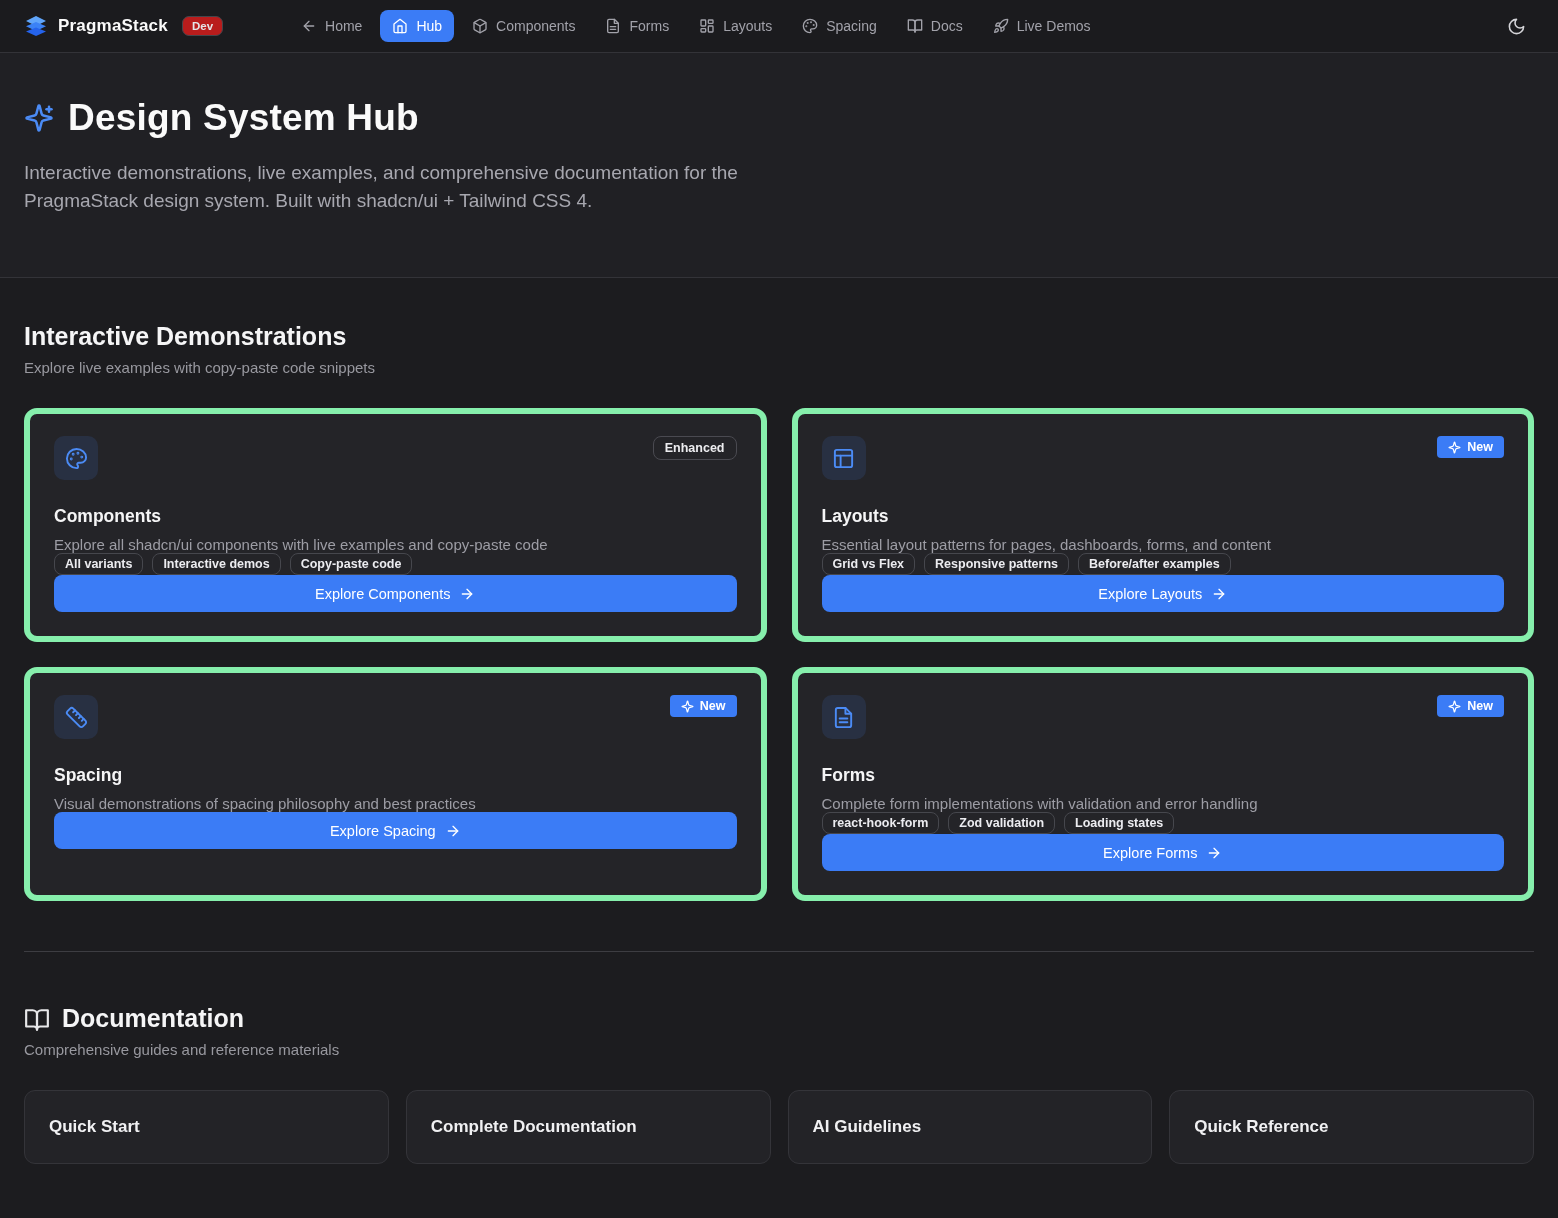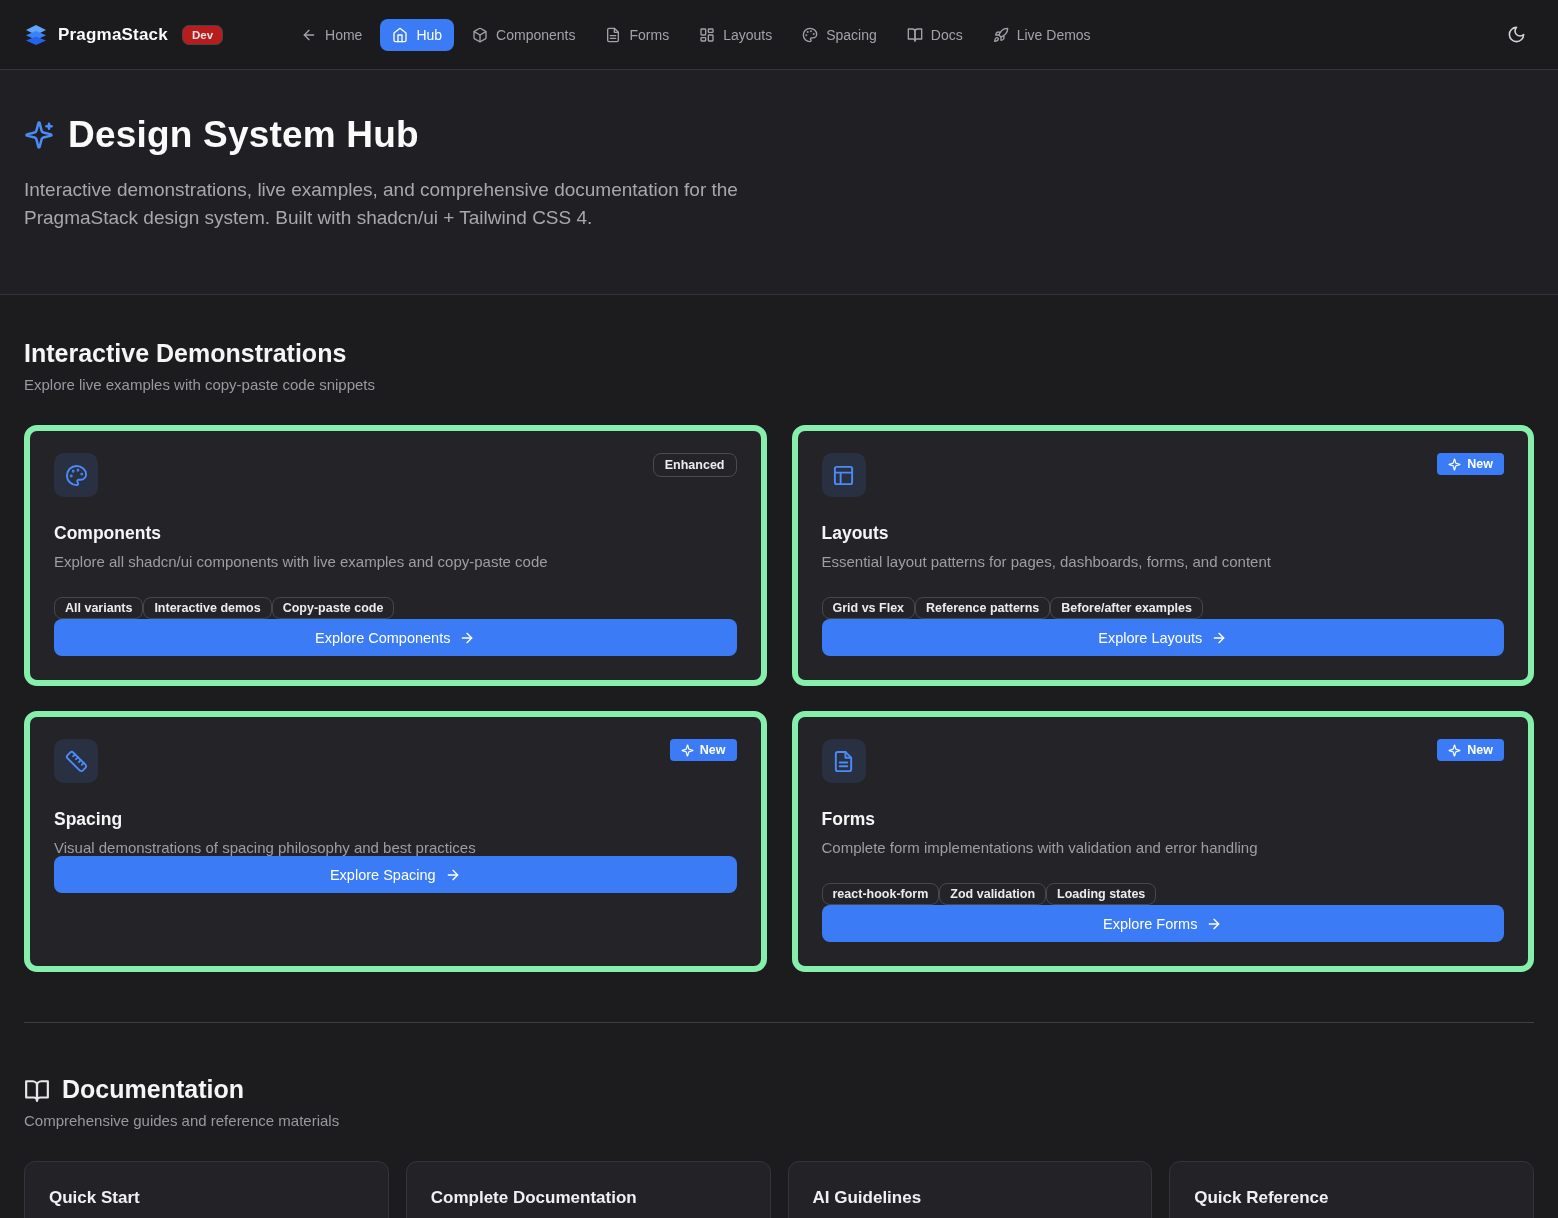--- a/index.html
+++ b/index.html
@@ -7,21 +7,21 @@
   body {
     background:#1c1c1f;
     color:#f2f2f4;
     font-family:"Liberation Sans", sans-serif;
     -webkit-font-smoothing:antialiased;
   }
   svg { display:block; }
 
   
   .navbar {
-    height:70px;
+    height:53px;
     background:#1b1b1e;
     border-bottom:1px solid #333338;
     display:flex;
     align-items:center;
     padding:0 24px;
   }
   .brand { display:flex; align-items:center; gap:10px; }
   .brand-name { font-size:17px; font-weight:700; color:#fafafa; letter-spacing:.2px; }
   .dev-badge {
     font-size:11.5px; font-weight:700; color:#e4e4e7;
@@ -82,21 +82,21 @@
     padding:4px 11px; font-size:12.5px; font-weight:700; color:#ededf0;
     background:transparent;
   }
   .badge-new {
     display:inline-flex; align-items:center; gap:6px;
     background:#3b7cf6; color:#fff; border-radius:4px;
     padding:4px 11px; font-size:12.5px; font-weight:700;
   }
   .demo-card-title { margin-top:26px; font-size:17.5px; font-weight:700; color:#f5f5f6; }
   .demo-card-desc { margin-top:9px; font-size:15px; color:#9d9da5; }
-  .tag-row { margin-top:27px; display:flex; flex-wrap:wrap; }
+  .tag-row { display:flex; gap:9px; flex-wrap:wrap; }
   .tag {
     border:1px solid #46474d; border-radius:8px;
     padding:3px 10px; font-size:12.5px; font-weight:700; color:#ececf0;
   }
   .cta {
     width:100%; height:37px;
     background:#3b7cf6; color:#fff; border:none; border-radius:8px;
     display:flex; align-items:center; justify-content:center; gap:9px;
     font-family:inherit; font-size:14.5px; font-weight:500; cursor:pointer;
   }
@@ -299,21 +299,21 @@
                 <path d="M9.937 15.5A2 2 0 0 0 8.5 14.063l-6.135-1.582a.5.5 0 0 1 0-.962L8.5 9.936A2 2 0 0 0 9.937 8.5l1.582-6.135a.5.5 0 0 1 .963 0L14.063 8.5A2 2 0 0 0 15.5 9.937l6.135 1.581a.5.5 0 0 1 0 .964L15.5 14.063a2 2 0 0 0-1.437 1.437l-1.582 6.135a.5.5 0 0 1-.963 0z"></path>
               </svg>
           </span>
           <span>New</span>
         </span>
       </div>
       <h3 class="demo-card-title">Layouts</h3>
       <p class="demo-card-desc">Essential layout patterns for pages, dashboards, forms, and content</p>
       <div class="tag-row">
         <span class="tag">Grid vs Flex</span>
-        <span class="tag">Reference patterns</span>
+        <span class="tag">Responsive patterns</span>
         <span class="tag">Before/after examples</span>
       </div>
       <button class="cta">
         <span>Explore Layouts</span>
         <span>
           <svg width="16" height="16" viewBox="0 0 24 24" fill="none" stroke="currentColor" stroke-width="2" stroke-linecap="round" stroke-linejoin="round">
               <path d="M5 12h14"></path>
               <path d="m12 5 7 7-7 7"></path>
             </svg>
         </span>

